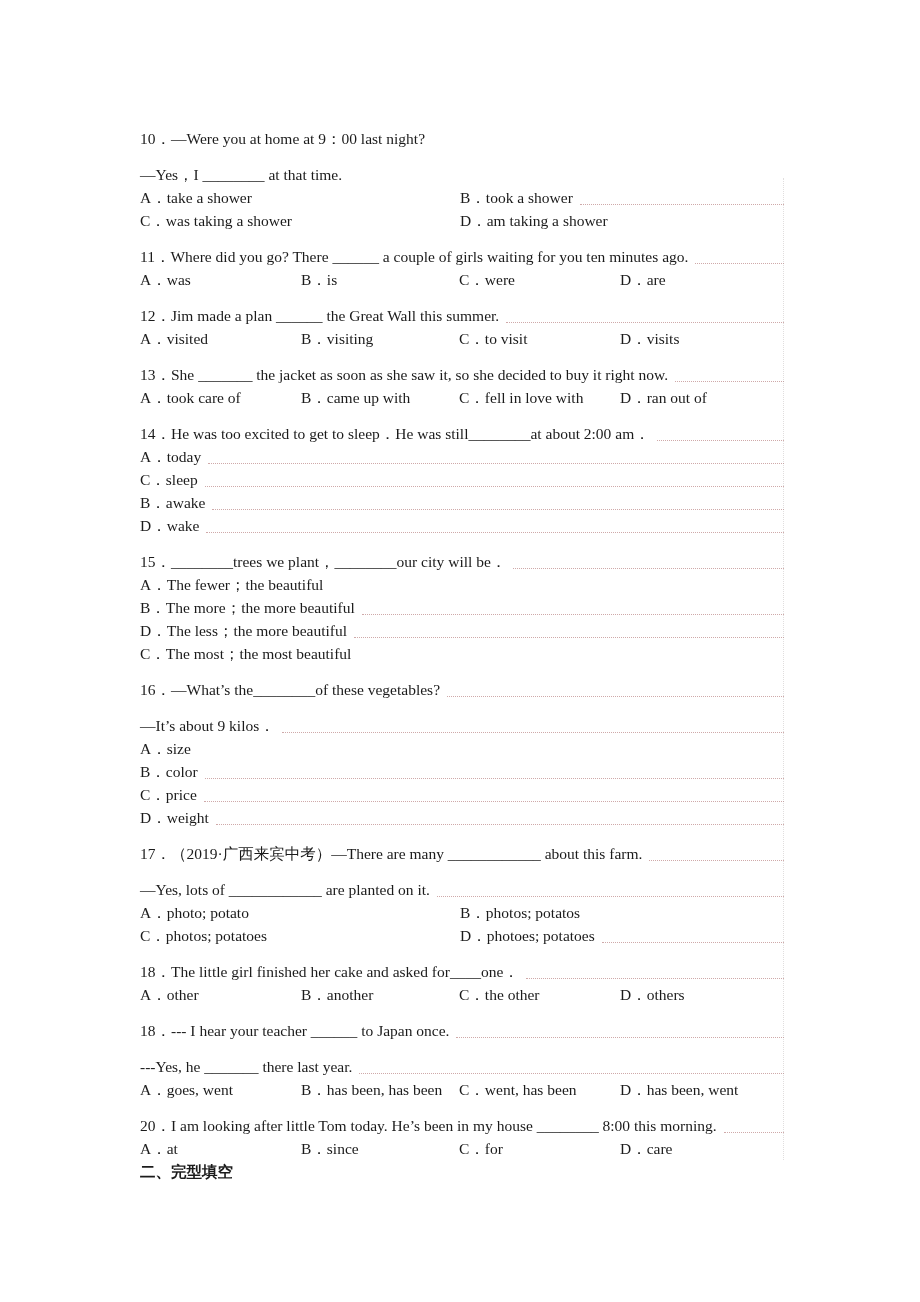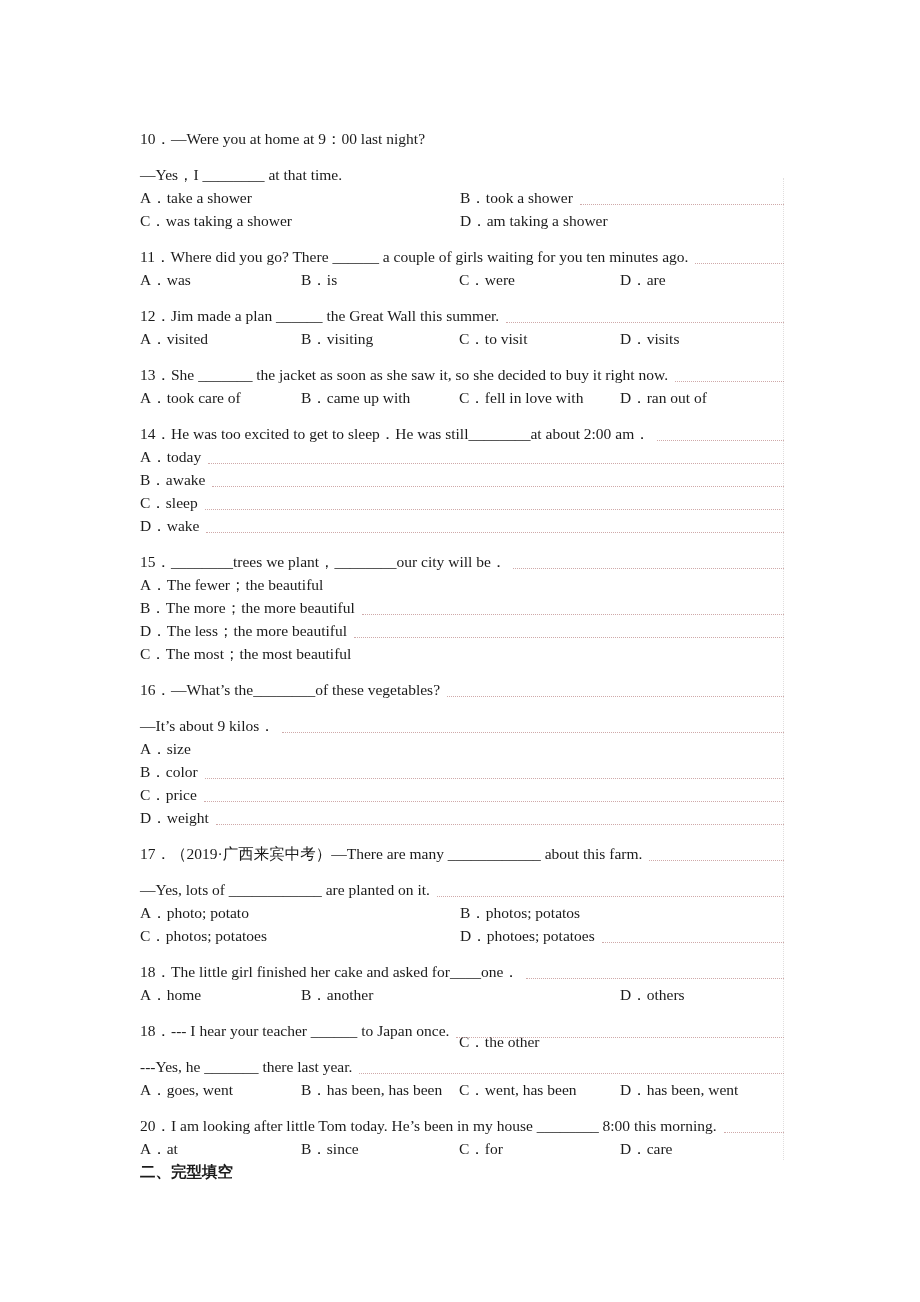--- a/index.html
+++ b/index.html
@@ -56,40 +56,40 @@
       <div class="row line"><span class="cell" style="flex-basis: 320px;">A．take a shower</span><span class="cell">B．took a shower</span><span class="guide-fill"></span></div>
       <div class="row line"><span class="cell" style="flex-basis: 320px;">C．was taking a shower</span><span class="cell">D．am taking a shower</span></div>
       <div class="row para"><span class="txt">11．Where did you go? There ______ a couple of girls waiting for you ten minutes ago.</span><span class="guide-fill"></span></div>
       <div class="row line"><span class="cell" style="flex-basis: 161px;">A．was</span><span class="cell" style="flex-basis: 158px;">B．is</span><span class="cell" style="flex-basis: 161px;">C．were</span><span class="cell">D．are</span></div>
       <div class="row para"><span class="txt">12．Jim made a plan ______ the Great Wall this summer.</span><span class="guide-fill"></span></div>
       <div class="row line"><span class="cell" style="flex-basis: 161px;">A．visited</span><span class="cell" style="flex-basis: 158px;">B．visiting</span><span class="cell" style="flex-basis: 161px;">C．to visit</span><span class="cell">D．visits</span></div>
       <div class="row para"><span class="txt">13．She _______ the jacket as soon as she saw it, so she decided to buy it right now.</span><span class="guide-fill"></span></div>
       <div class="row line"><span class="cell" style="flex-basis: 161px;">A．took care of</span><span class="cell" style="flex-basis: 158px;">B．came up with</span><span class="cell" style="flex-basis: 161px;">C．fell in love with</span><span class="cell">D．ran out of</span></div>
       <div class="row para"><span class="txt">14．He was too excited to get to sleep．He was still________at about 2:00 am．</span><span class="guide-fill"></span></div>
       <div class="row line"><span class="txt">A．today</span><span class="guide-fill"></span></div>
+      <div class="row line"><span class="txt">C．sleep</span><span class="guide-fill"></span></div>
       <div class="row line"><span class="txt">B．awake</span><span class="guide-fill"></span></div>
-      <div class="row line"><span class="txt">C．sleep</span><span class="guide-fill"></span></div>
       <div class="row line"><span class="txt">D．wake</span><span class="guide-fill"></span></div>
       <div class="row para"><span class="txt">15．________trees we plant，________our city will be．</span><span class="guide-fill"></span></div>
       <div class="row line"><span class="txt">A．The fewer；the beautiful</span></div>
       <div class="row line"><span class="txt">B．The more；the more beautiful</span><span class="guide-fill"></span></div>
       <div class="row line"><span class="txt">D．The less；the more beautiful</span><span class="guide-fill"></span></div>
       <div class="row line"><span class="txt">C．The most；the most beautiful</span></div>
       <div class="row para"><span class="txt">16．—What’s the________of these vegetables?</span><span class="guide-fill"></span></div>
       <div class="row para"><span class="txt">—It’s about 9 kilos．</span><span class="guide-fill"></span></div>
       <div class="row line"><span class="txt">A．size</span></div>
       <div class="row line"><span class="txt">B．color</span><span class="guide-fill"></span></div>
       <div class="row line"><span class="txt">C．price</span><span class="guide-fill"></span></div>
       <div class="row line"><span class="txt">D．weight</span><span class="guide-fill"></span></div>
       <div class="row para"><span class="txt">17．（2019·广西来宾中考）—There are many ____________ about this farm.</span><span class="guide-fill"></span></div>
       <div class="row para"><span class="txt">—Yes, lots of ____________ are planted on it.</span><span class="guide-fill"></span></div>
       <div class="row line"><span class="cell" style="flex-basis: 320px;">A．photo; potato</span><span class="cell">B．photos; potatos</span></div>
       <div class="row line"><span class="cell" style="flex-basis: 320px;">C．photos; potatoes</span><span class="cell">D．photoes; potatoes</span><span class="guide-fill"></span></div>
       <div class="row para"><span class="txt">18．The little girl finished her cake and asked for____one．</span><span class="guide-fill"></span></div>
-      <div class="row line"><span class="cell" style="flex-basis: 161px;">A．home</span><span class="cell" style="flex-basis: 158px;">B．another</span><span class="cell" style="flex-basis: 161px; margin-top: 47px;">C．the other</span><span class="cell">D．others</span></div>
+      <div class="row line"><span class="cell" style="flex-basis: 161px;">A．other</span><span class="cell" style="flex-basis: 158px;">B．another</span><span class="cell" style="flex-basis: 161px;">C．the other</span><span class="cell">D．others</span></div>
       <div class="row para"><span class="txt">18．--- I hear your teacher ______ to Japan once.</span><span class="guide-fill"></span></div>
       <div class="row para"><span class="txt">---Yes, he _______ there last year.</span><span class="guide-fill"></span></div>
       <div class="row line"><span class="cell" style="flex-basis: 161px;">A．goes, went</span><span class="cell" style="flex-basis: 158px;">B．has been, has been</span><span class="cell" style="flex-basis: 161px;">C．went, has been</span><span class="cell">D．has been, went</span></div>
       <div class="row para"><span class="txt">20．I am looking after little Tom today. He’s been in my house ________ 8:00 this morning.</span><span class="guide-fill"></span></div>
       <div class="row line"><span class="cell" style="flex-basis: 161px;">A．at</span><span class="cell" style="flex-basis: 158px;">B．since</span><span class="cell" style="flex-basis: 161px;">C．for</span><span class="cell">D．care</span></div>
       <div class="row heading"><span class="txt">二、完型填空</span></div>
     </div>
   <div class="vguide"></div>
 </div>
 

